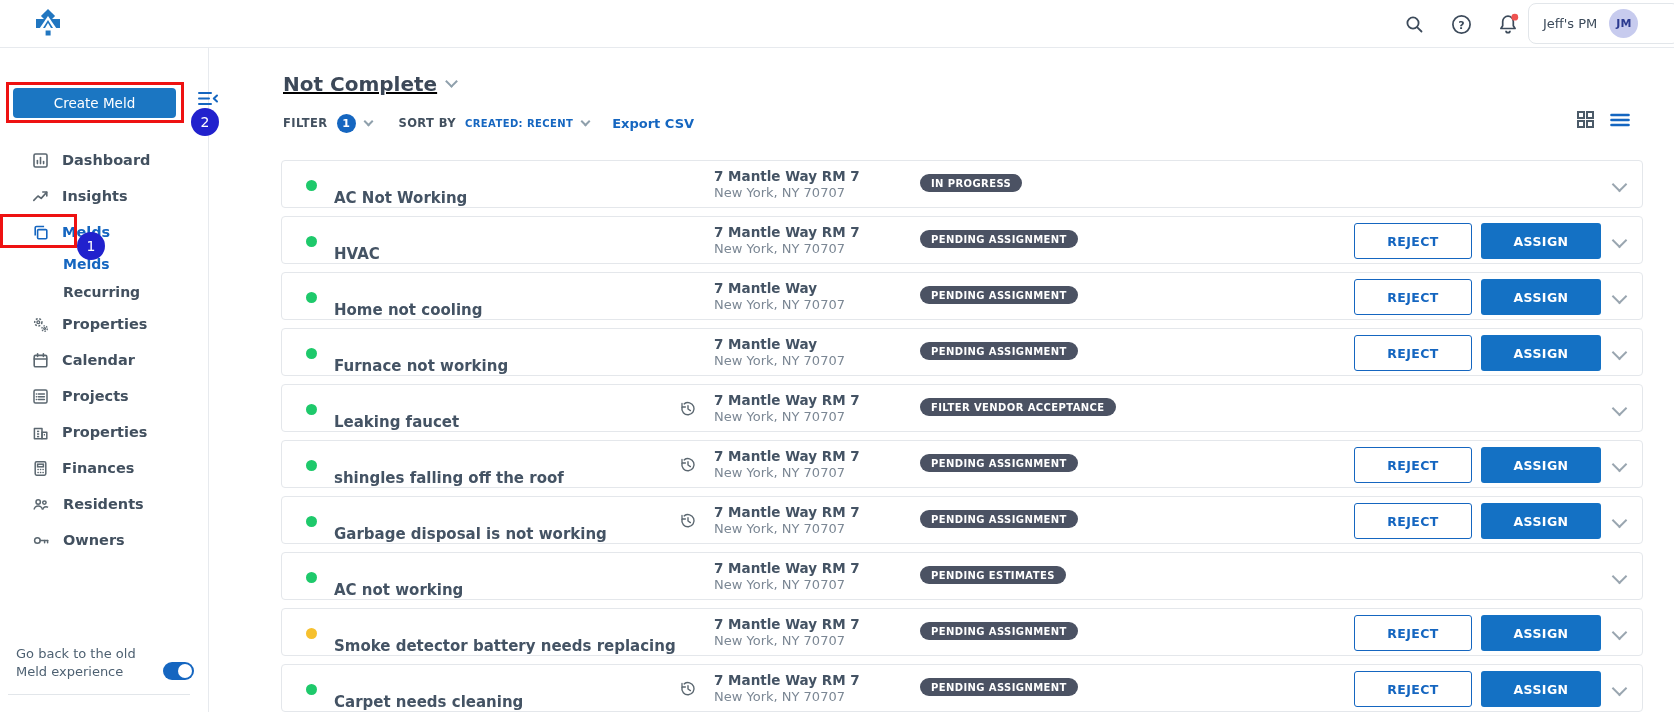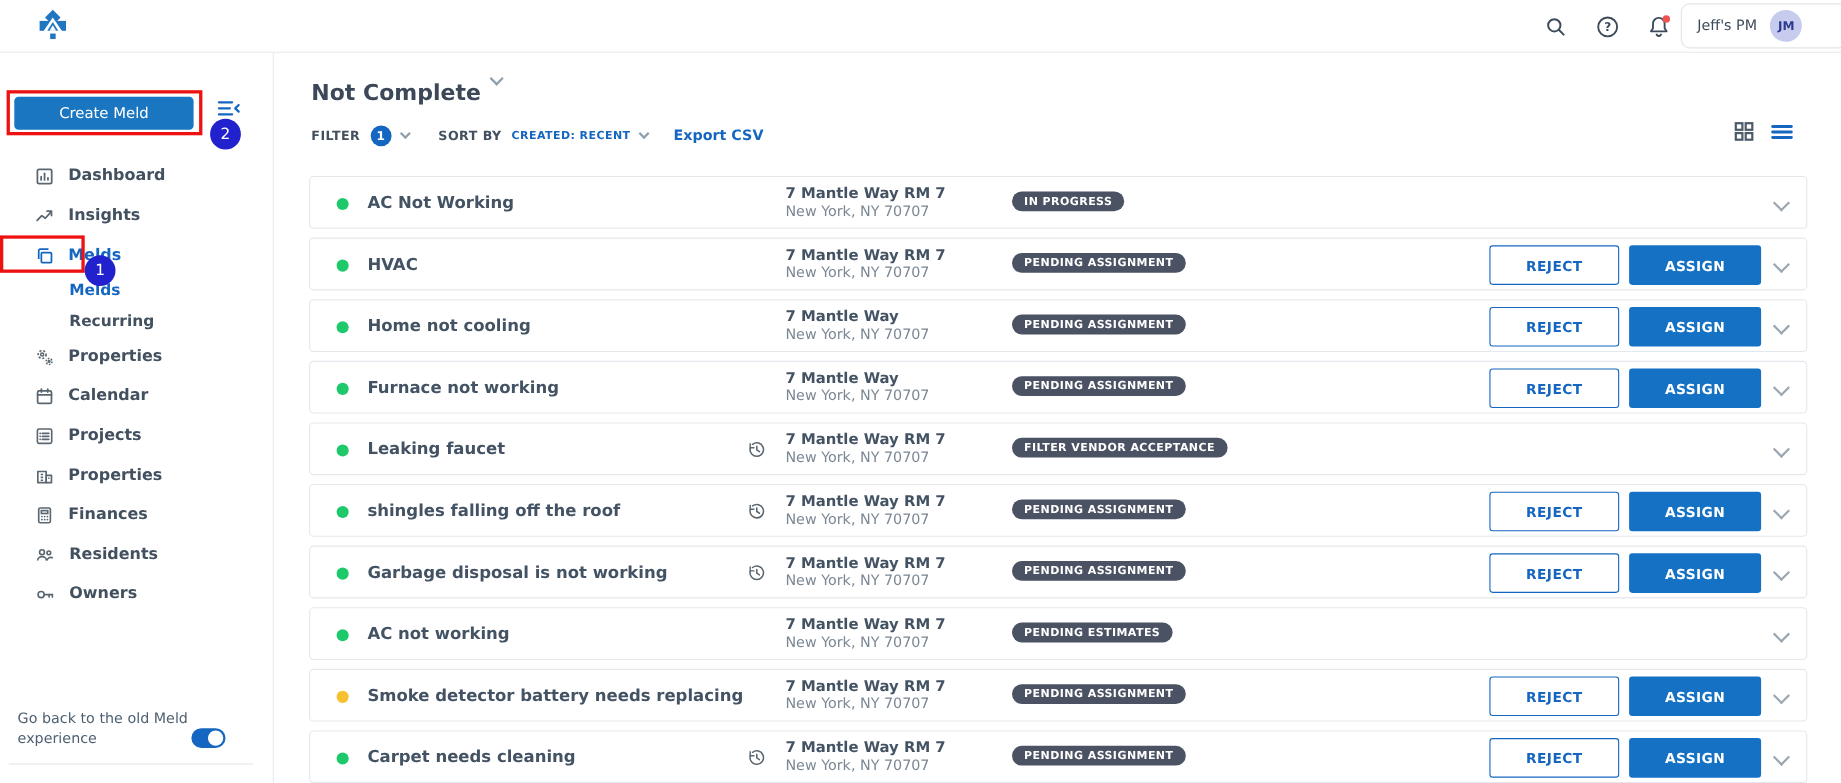--- a/index.html
+++ b/index.html
@@ -13,21 +13,21 @@
   .tb-icons { position:absolute; right:152px; top:6px; display:flex; gap:26px; align-items:center; height:36px; }
   .tb-icons svg { cursor:pointer; }
   .chip { position:absolute; right:-6px; top:3px; width:152px; height:41px;
     border:1px solid #e2e6ea; border-radius:8px; display:flex; align-items:center;
     gap:12px; padding-left:14px; background:#fff; cursor:pointer; }
   .chip-name { font-size:13px; color:#3c4a5a; }
   .avatar { width:29px; height:29px; border-radius:50%; background:#c7cbee;
     color:#2b3a8f; font-size:11px; font-weight:bold; display:flex; align-items:center; justify-content:center; }
 
   
-  .sidebar { position:absolute; top:48px; left:0; width:249px; height:664px;
+  .sidebar { position:absolute; top:48px; left:0; width:209px; height:664px;
     background:#fff; border-right:1px solid #e7eaee; z-index:30; }
   .create-btn { position:absolute; left:13px; top:40px; width:163px; height:30px;
     background:#1b76c2; color:#fff; border:none; border-radius:4px; font-size:13.5px;
     font-family:inherit; cursor:pointer; }
   .collapse-icon { position:absolute; left:197px; top:42px; cursor:pointer; }
   .ann-box { position:absolute; border:3px solid #ee1111; z-index:45; pointer-events:none; }
   .ann-box.create { left:6px; top:34px; width:178px; height:41px; }
   .ann-box.melds { left:0px; top:166px; width:77px; height:34px; }
   .ann-badge { position:absolute; width:28px; height:28px; border-radius:50%;
     background:#2121cd; color:#fff; font-size:14px; display:flex; align-items:center;
@@ -48,21 +48,21 @@
   .side-footer-row { display:flex; align-items:flex-end; padding:0 14px 0 16px; }
   .toggle-label { width:158px; font-size:13px; color:#4e6172; line-height:1.35; }
   .toggle { width:31px; height:18px; border-radius:9px; background:#1566c0; position:relative;
     margin-top:7px; cursor:pointer; flex:0 0 auto; }
   .toggle .knob { position:absolute; right:2px; top:2px; width:14px; height:14px;
     border-radius:50%; background:#fff; }
   .side-footer-divider { margin:14px 18px 0 8px; border-top:1px solid #e2e6ea; }
 
   
   .main { position:absolute; top:48px; left:233px; width:1441px; height:664px; background:#fff; }
-  .page-title-row { position:absolute; left:50px; top:24px; display:flex; gap:10px; cursor:pointer; }
+  .page-title-row { position:absolute; left:50px; top:24px; display:flex; align-items:center; gap:10px; cursor:pointer;text-decoration:underline; }
   .page-title { font-size:20px; font-weight:700; color:#3c4858; }
   .chev { width:9px; height:9px; border-right:2px solid #8fa0ac; border-bottom:2px solid #8fa0ac;
     transform:rotate(45deg); margin-top:-5px; }
   .chev.small { width:7px; height:7px; margin-top:-3px; }
 
   .filter-row { position:absolute; left:50px; top:64px; display:flex; align-items:center; gap:9px; height:22px; }
   .lbl-caps { font-size:11.5px; font-weight:700; letter-spacing:.4px; color:#42505f; }
   .count-pill { min-width:19px; height:19px; border-radius:10px; background:#1566c0; color:#fff;
     font-size:11px; font-weight:700; display:flex; align-items:center; justify-content:center; padding:0 5px; }
   .link-caps { font-size:10px; font-weight:700; letter-spacing:.4px; color:#1566c0; cursor:pointer; }
@@ -70,21 +70,21 @@
   .gap-l { margin-left:18px; }
   .view-icons { position:absolute; right:44px; top:62px; display:flex; gap:15px; align-items:center; }
   .view-icons > div { cursor:pointer; }
 
   .meld-list { position:absolute; left:48px; top:112px; width:1362px; }
   .meld-card { position:relative; width:1362px; height:48px; background:#fff;
     border:1px solid #e4e7eb; border-radius:4px; margin-bottom:8px; }
   .dot { position:absolute; left:24px; top:19px; width:11px; height:11px; border-radius:50%; }
   .dot-green { background:#1ec96b; }
   .dot-yellow { background:#f6c02e; }
-  .meld-title { position:absolute; left:52px; top:14px; font-size:15px; font-weight:600;
+  .meld-title { position:absolute; left:52px; top:28px; font-size:15px; font-weight:600;
     color:#445364; cursor:pointer; white-space:nowrap; }
   .clock { position:absolute; left:398px; top:16px; color:#5b6770; }
   .addr { position:absolute; left:432px; top:7px; line-height:1.28; }
   .addr-1 { font-size:13.5px; font-weight:700; color:#445364; }
   .addr-2 { font-size:13px; color:#7b8794; }
   .badge { position:absolute; left:638px; top:13px; background:#4b5263; color:#fff;
     font-size:10px; font-weight:700; letter-spacing:.4px; padding:4px 11px 3px;
     border-radius:11px; white-space:nowrap; }
   .row-actions { position:absolute; left:1072px; top:6px; display:flex; gap:9px;justify-content:space-between; }
   .btn-reject { width:118px; height:36px; background:#fff; border:1px solid #1566c0;

